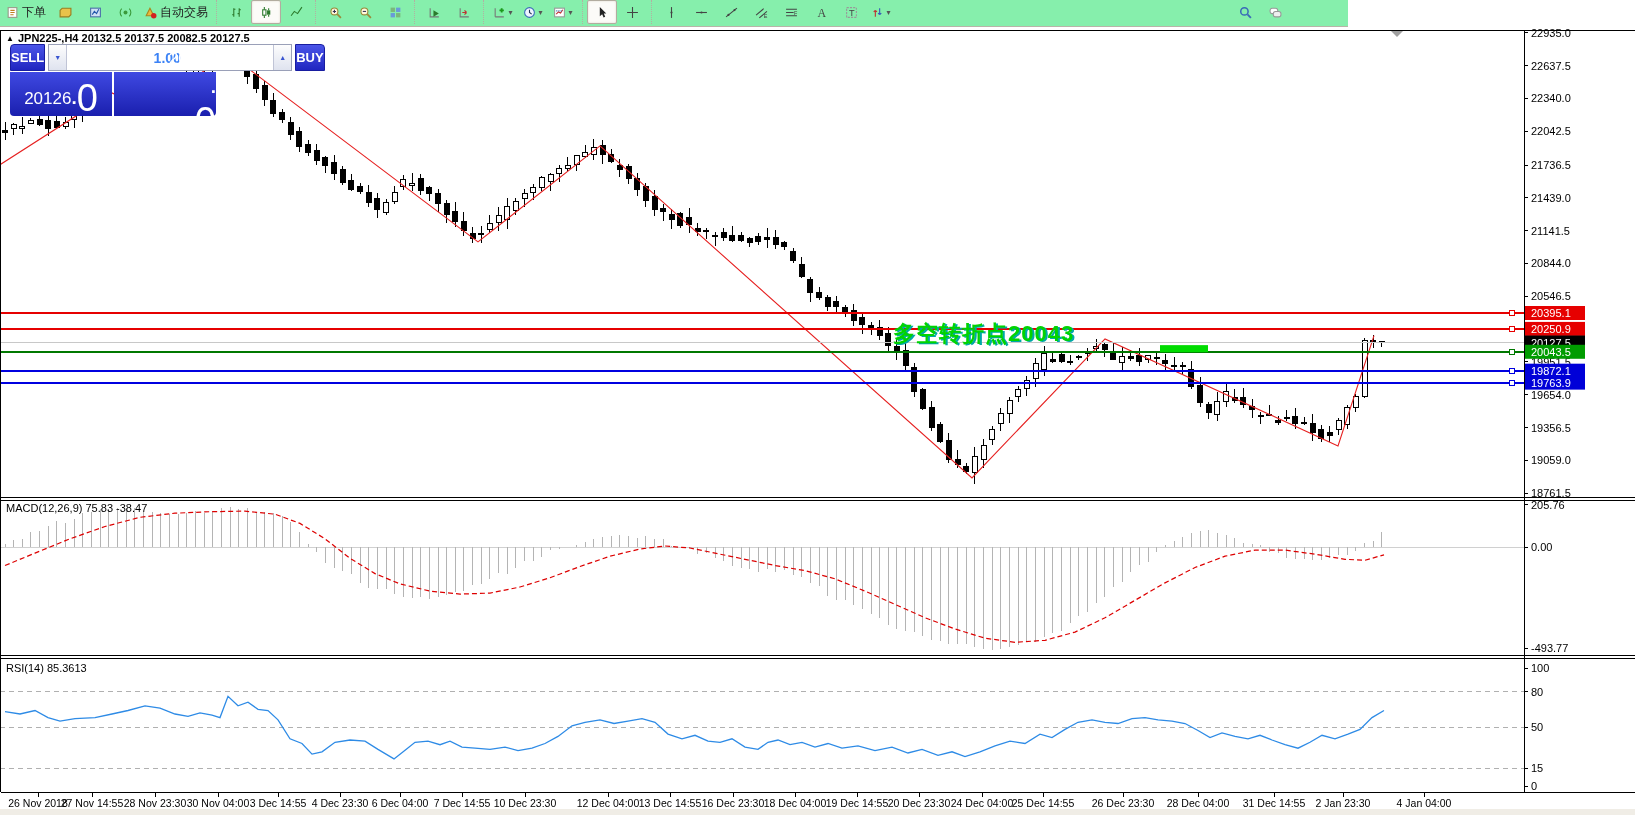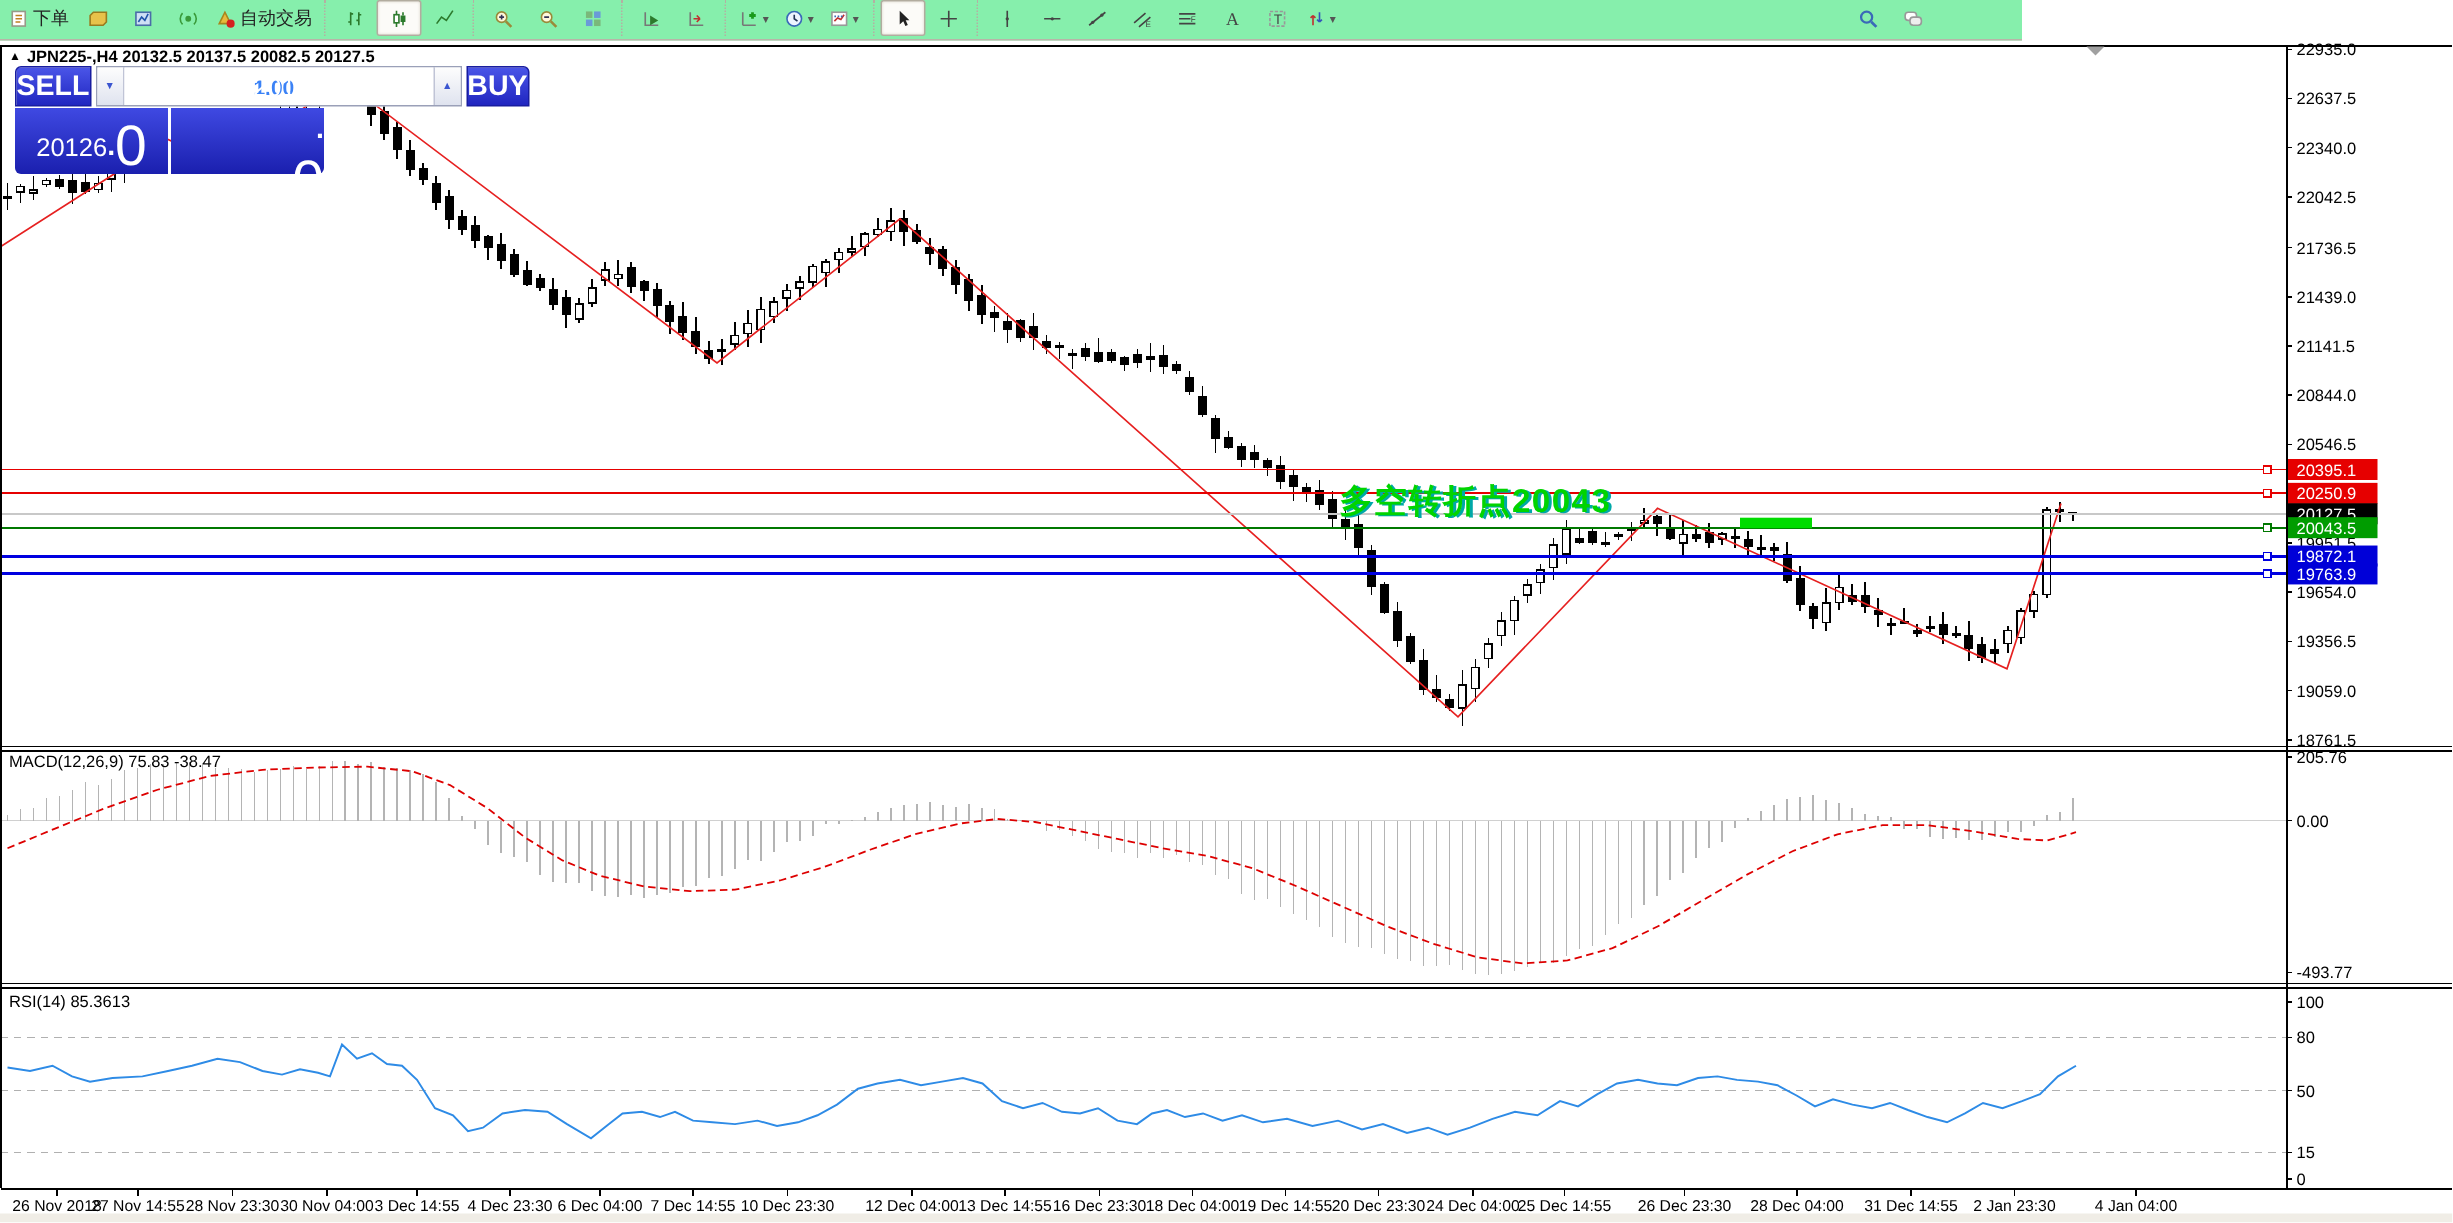--- a/index.html
+++ b/index.html
@@ -20,21 +20,21 @@
   .tb-tf{font-size:11px;color:#333;padding:3px 7px;}
   #tb-right{margin-left:auto;margin-right:58px;display:flex;}
   
   #chart-title{position:absolute;left:6px;top:32px;font-size:11px;font-weight:bold;color:#000;z-index:4;}
   #chart-title .tri{font-size:8px;margin-right:4px;vertical-align:1px;}
   .ind-label{position:absolute;font-size:11px;color:#000;z-index:4;}
   #annotation{position:absolute;font-weight:bold;font-size:22px;letter-spacing:1px;z-index:4;white-space:nowrap;}
   
   #trade-panel{position:absolute;left:10px;top:44px;width:206px;z-index:6;}
   .tp-row1{display:flex;height:27px;}
-  .tp-btn{width:56px;color:#fff;font-size:19px;font-weight:bold;text-align:center;line-height:25px;
+  .tp-btn{width:56px;color:#fff;font-size:13px;font-weight:bold;text-align:center;line-height:25px;
           background:linear-gradient(#4a55e8,#2026c0);border:1px solid #181da0;box-sizing:border-box;}
   #sell-btn{border-radius:4px 0 0 0;}
   #buy-btn{border-radius:0 4px 0 0;}
   .lot-box{flex:1;display:flex;margin:0 3px;border:1px solid #9aa0b8;background:#fff;box-sizing:border-box;}
   .spin-btn{width:17px;background:linear-gradient(#fdfdfd,#dfe3ef);border:none;color:#3a55d0;font-size:7px;
             display:flex;align-items:center;justify-content:center;cursor:default;}
   .spin-btn.l{border-right:1px solid #c0c4d6;}
   .spin-btn.r{border-left:1px solid #c0c4d6;}
   #lot-input{flex:1;border:none;outline:none;text-align:center;padding-right:8px;font-size:14px;font-weight:bold;
              color:#3b82f6;font-family:"Liberation Sans",sans-serif;min-width:0;}

